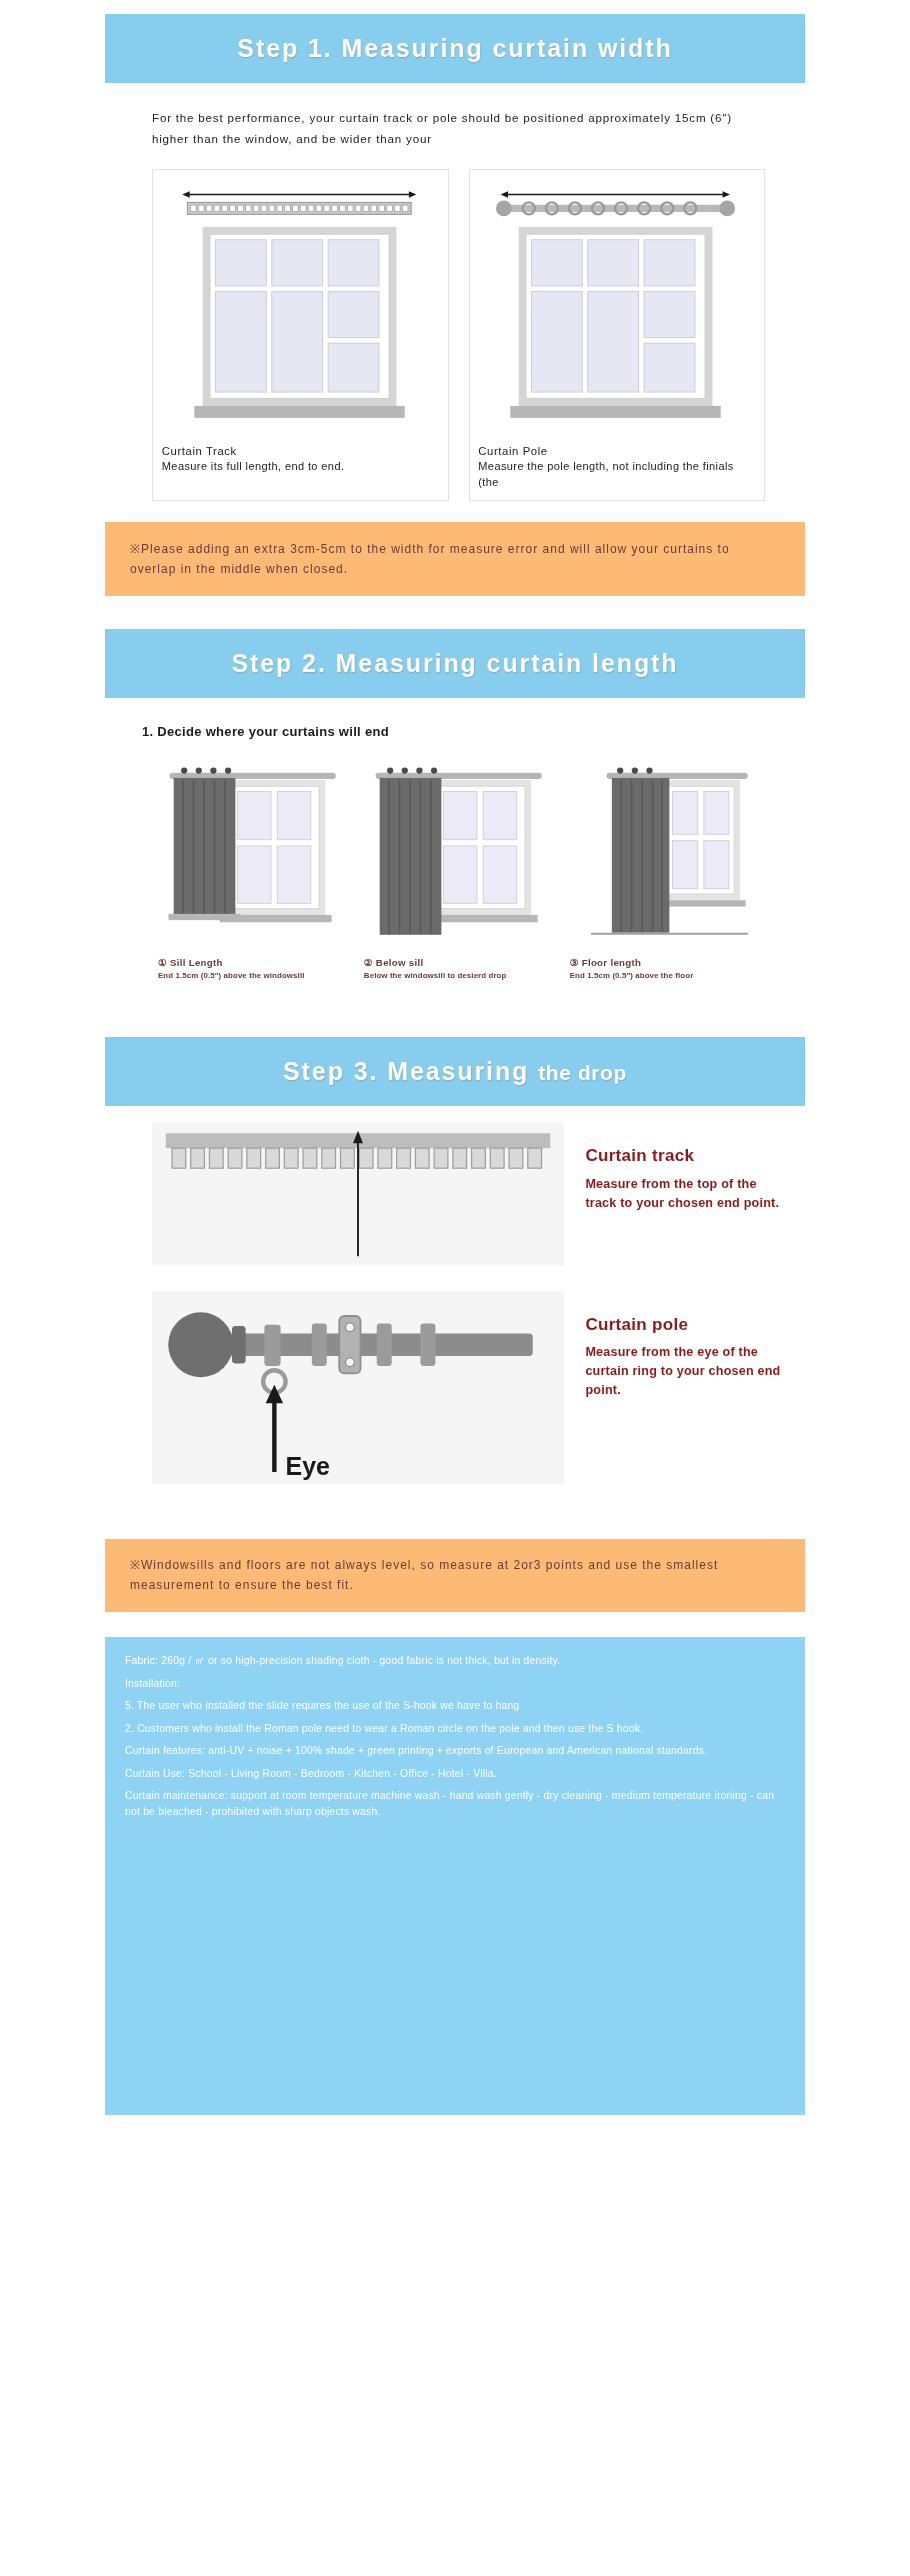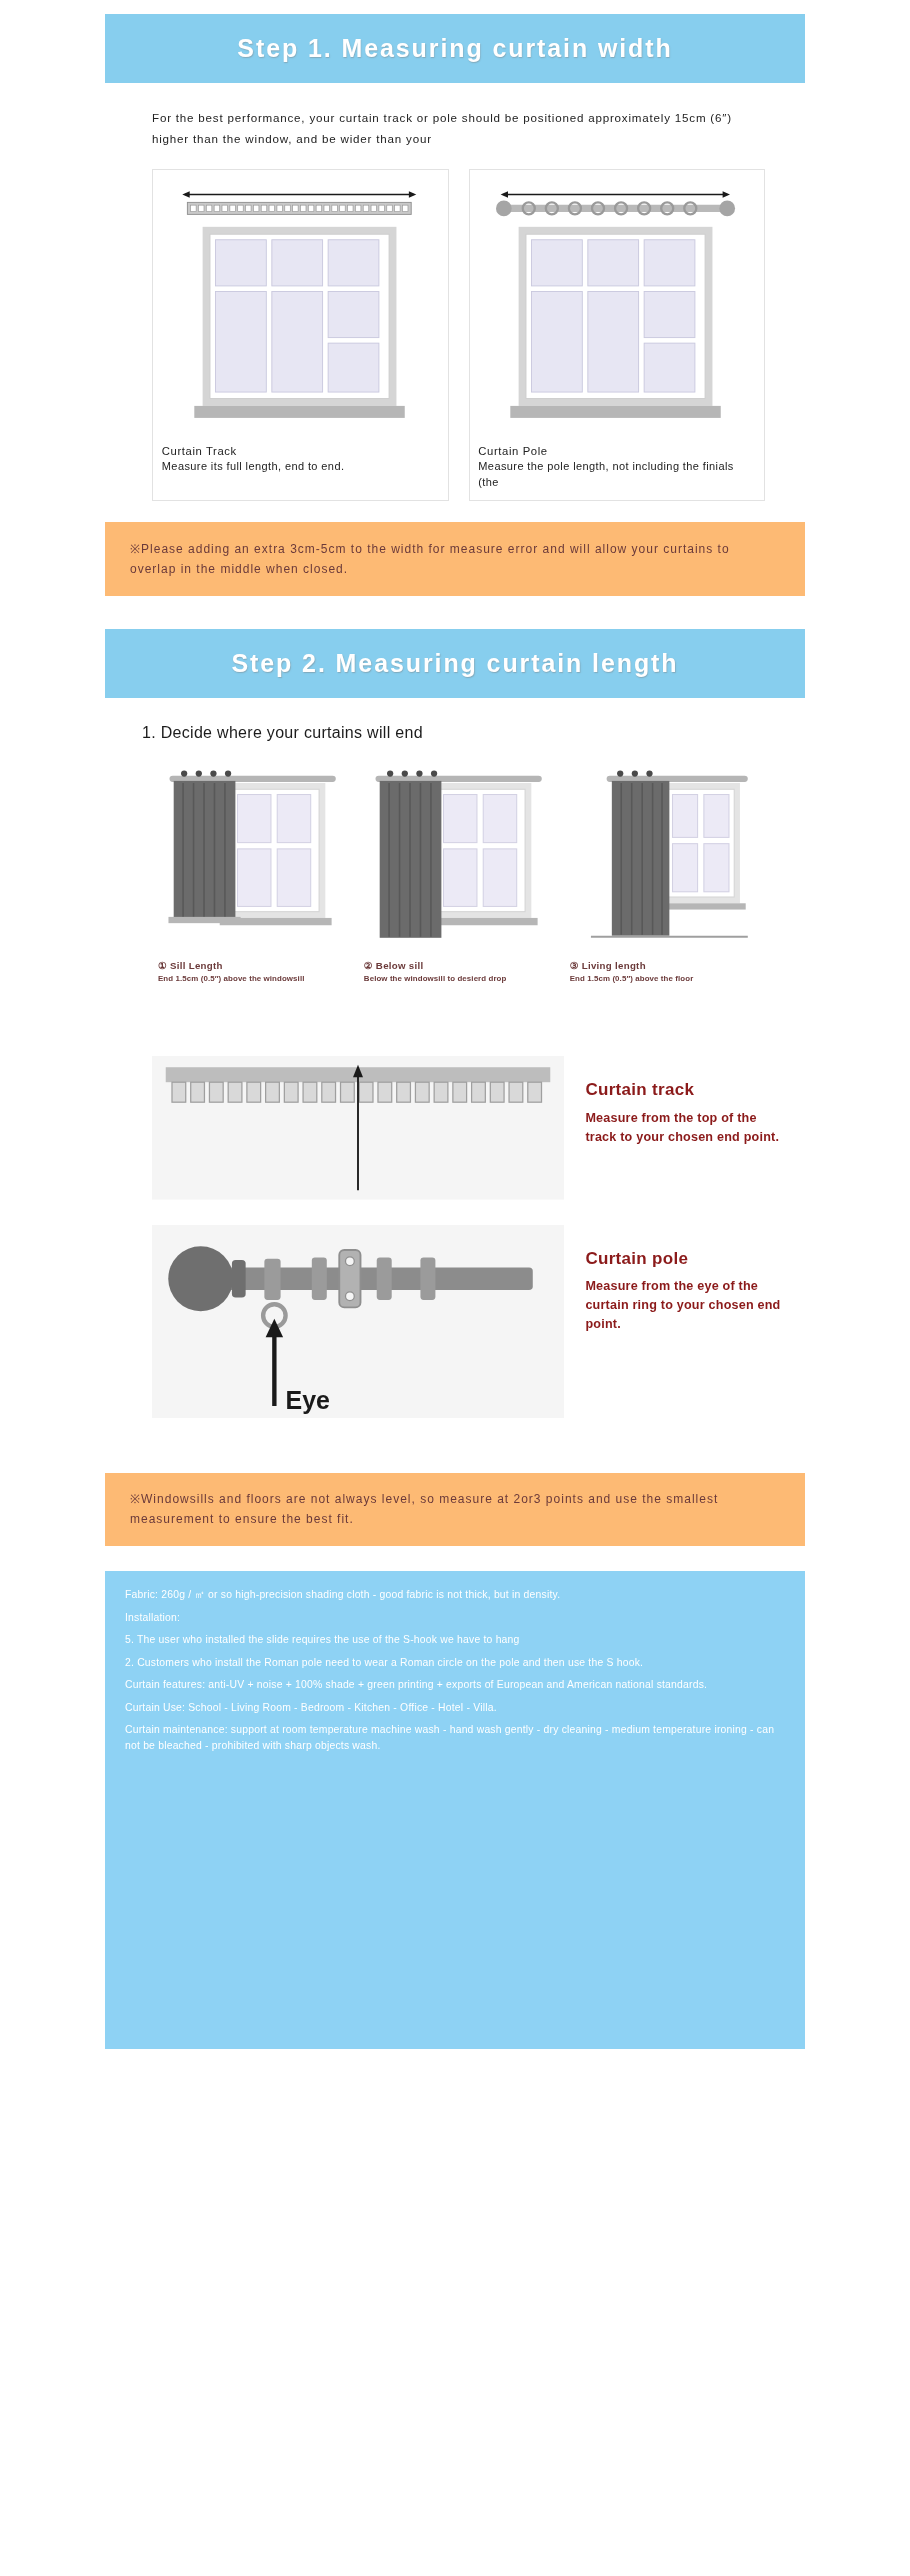--- a/index.html
+++ b/index.html
@@ -94,22 +94,22 @@
     letter-spacing: 1px;
   }
 
   .gap-lg { height: 33px; }
   .gap-md { height: 22.6px; }
   .gap-sm { height: 14px; }
 
   
   .h-sub {
     margin: 26.4px 0 0 72px;
-    font-size: 16px;
-    font-weight: normal;
+    font-size: 13px;
+    font-weight: bold;
     color: #1c1c1c;
     letter-spacing: 0.3px;
   }
   .three-row {
     display: flex;
     gap: 17.6px;
     margin: 17.6px 82px 0 88px;
   }
   .three-col { flex: 1; }
   .three-col svg { display: block; width: 100%; height: auto; }
@@ -389,28 +389,34 @@
         <rect x="80" y="40" width="110" height="296" fill="#6b6b6b"></rect>
         <g stroke="#585858" stroke-width="3">
           <line x1="98" y1="44" x2="98" y2="334"></line>
           <line x1="118" y1="44" x2="118" y2="334"></line>
           <line x1="138" y1="44" x2="138" y2="334"></line>
           <line x1="158" y1="44" x2="158" y2="334"></line>
           <line x1="176" y1="44" x2="176" y2="334"></line>
         </g>
         <line x1="40" y1="338" x2="340" y2="338" stroke="#9f9f9f" stroke-width="4"></line>
       </svg>
-      <div class="circ-title">③ Living length</div>
+      <div class="circ-title">③ Floor length</div>
       <div class="circ-desc">End 1.5cm (0.5″) above the floor</div>
     </div>
   </div>
 
   <div class="gap-lg"></div>
   <div class="gap-md"></div>
 
+  <div class="banner">
+    <span class="banner-text">
+      <span>Step 3. Measuring</span>
+      <span class="sub">the drop</span>
+    </span>
+  </div>
 
 
   <div class="drop-row">
     <div class="drop-fig">
       <svg viewBox="0 0 660 230">
         <rect x="0" y="0" width="660" height="230" fill="#f5f5f5"></rect>
         <rect x="22" y="18" width="616" height="24" fill="#bdbdbd"></rect>
         <g fill="#d9d9d9" stroke="#9f9f9f" stroke-width="2">
           <rect x="32" y="42" width="22" height="32"></rect>
             <rect x="62" y="42" width="22" height="32"></rect>

